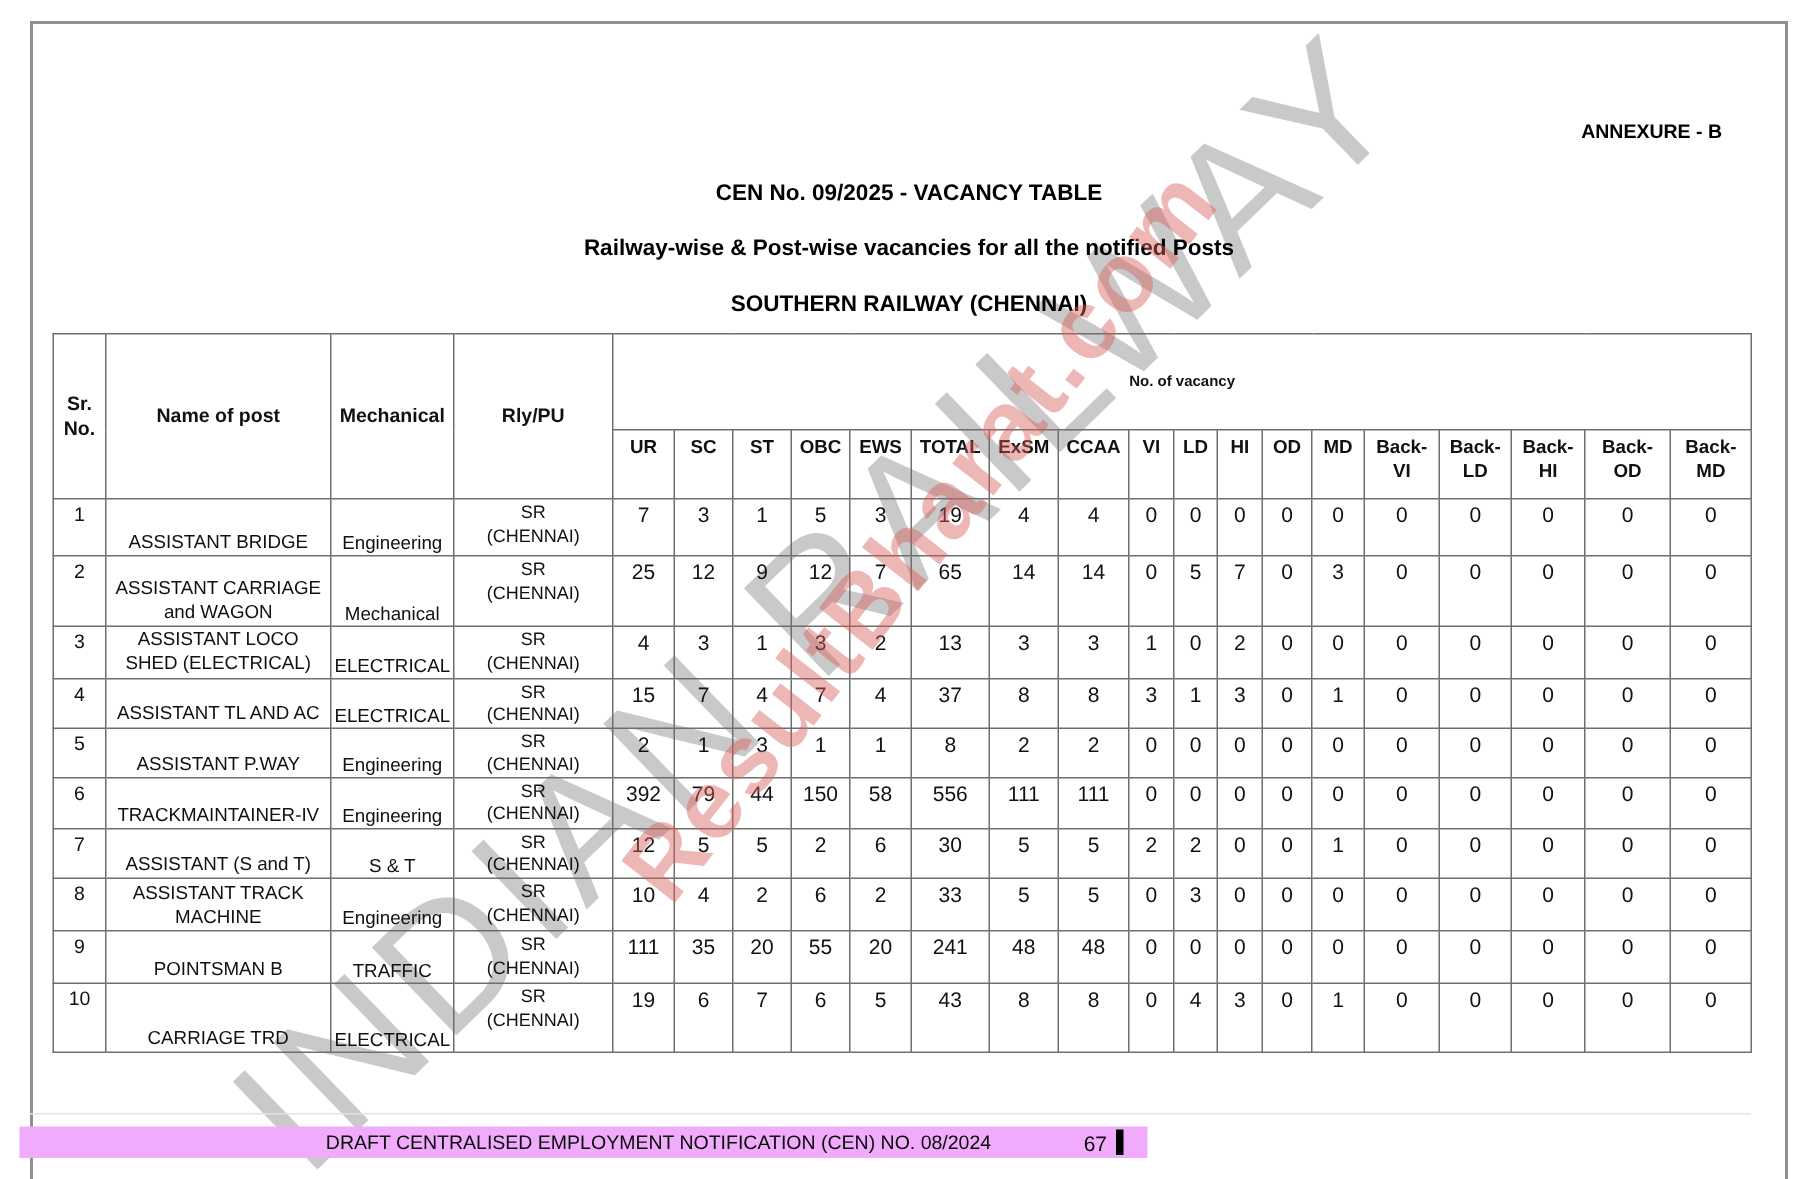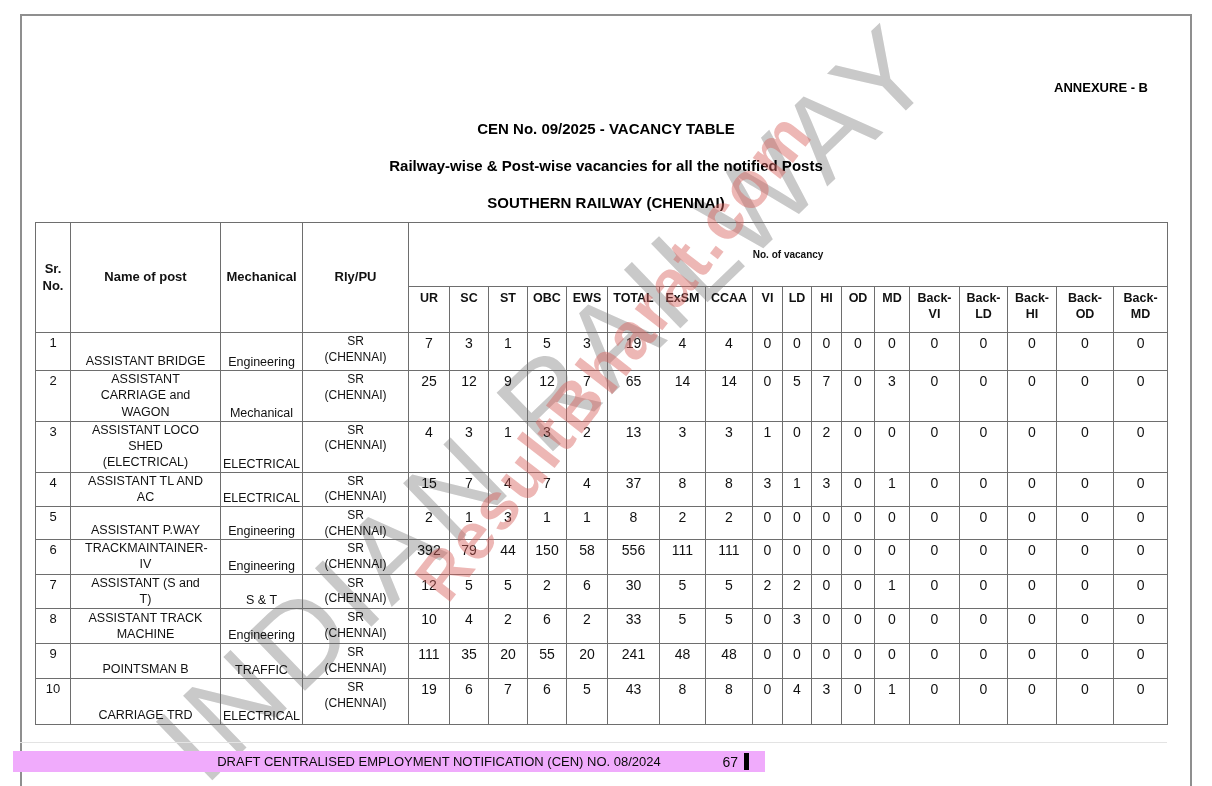--- a/index.html
+++ b/index.html
@@ -38,21 +38,21 @@
   th.group { vertical-align:middle; font-size:10px; }
   tr.r2 th { vertical-align:top; padding-top:3px; white-space:pre-line; line-height:1.3; font-size:12.5px;text-align:center; }
 
   tbody tr:nth-child(1){height:38px;} tbody tr:nth-child(2){height:47px;}
   tbody tr:nth-child(3){height:34px;} tbody tr:nth-child(4){height:33px;}
   tbody tr:nth-child(5){height:33px;} tbody tr:nth-child(6){height:34px;}
   tbody tr:nth-child(7){height:32px;} tbody tr:nth-child(8){height:35px;}
   tbody tr:nth-child(9){height:35px;} tbody tr:nth-child(10){height:46px;}
 
   td.sr  { vertical-align:top;    text-align:center; font-size:13px; padding-top:2px; }
-  td.nm  { vertical-align:bottom; text-align:center; font-size:12.5px; line-height:1.3; padding:0 14px 1px; }
+  td.nm  { vertical-align:bottom; text-align:center; font-size:12.5px; line-height:1.3; padding:0 2px 1px; }
   td.dp  { vertical-align:bottom; text-align:center; font-size:12.5px; padding-bottom:1px; }
   td.rl  { vertical-align:top;    text-align:center; font-size:12px; white-space:pre-line; line-height:1.3; padding-top:1px; }
   td.val { vertical-align:top;    text-align:center; font-size:14px; padding-top:2px; }
 
   
   .footer-divider { position:absolute; left:20px; top:742px; width:1147px; height:1px; background:#e3e3e3; }
   .footer-bar { position:absolute; left:13px; top:751px; width:752px; height:21px;
                 background:#f0abfc; display:flex; align-items:center; justify-content:center; }
   .footer-text { font-size:13px; color:#0a0a0a; margin-left:100px; white-space:nowrap; }
   .page-num-wrap { position:absolute; right:16px; top:0; height:21px; display:flex; align-items:center; gap:6px;

